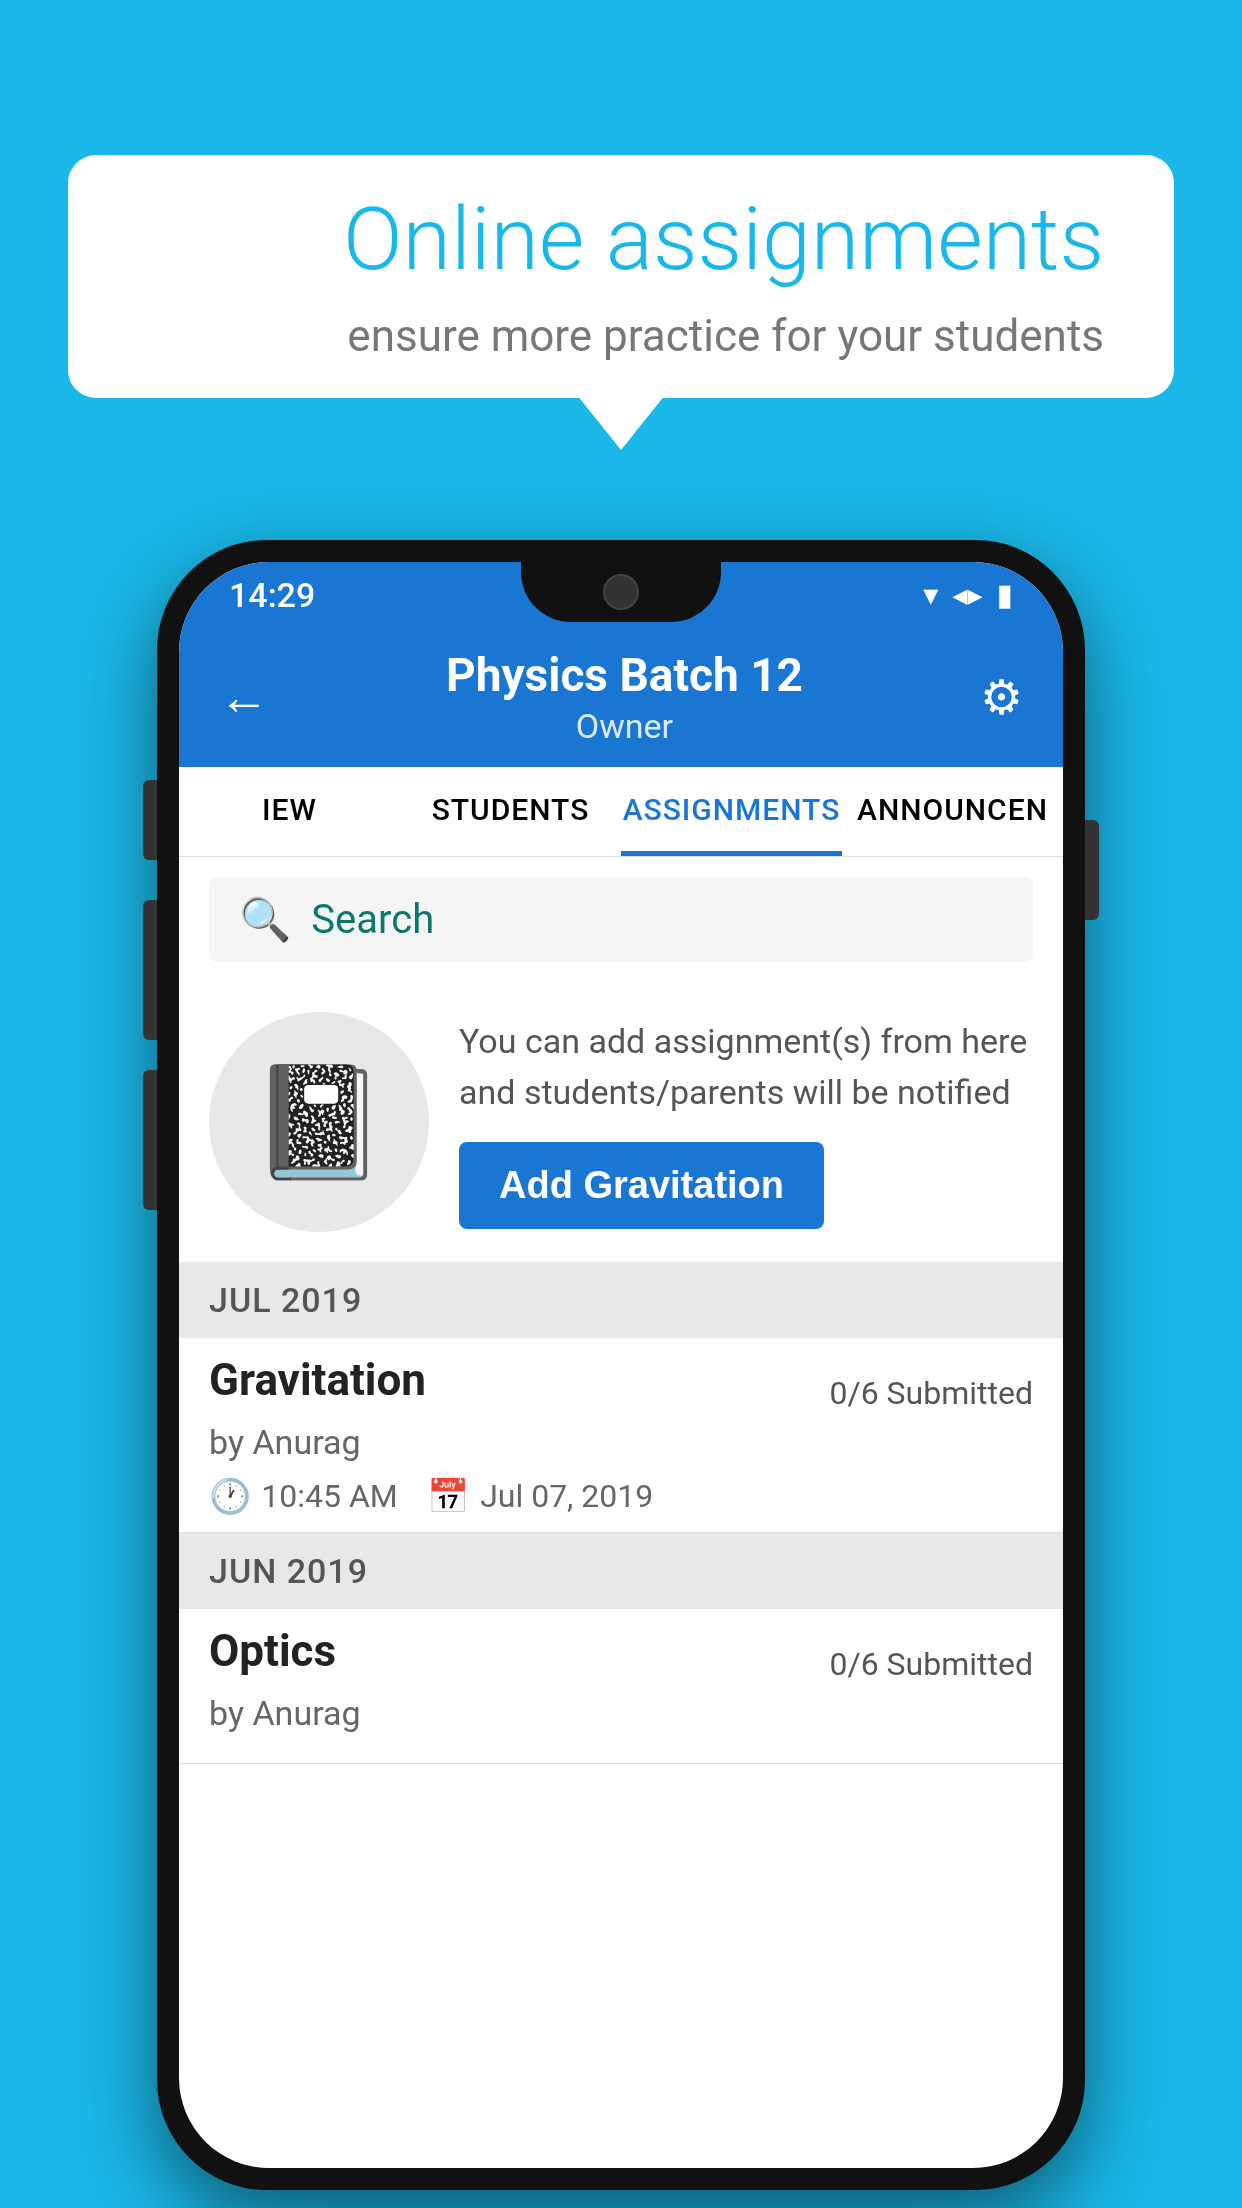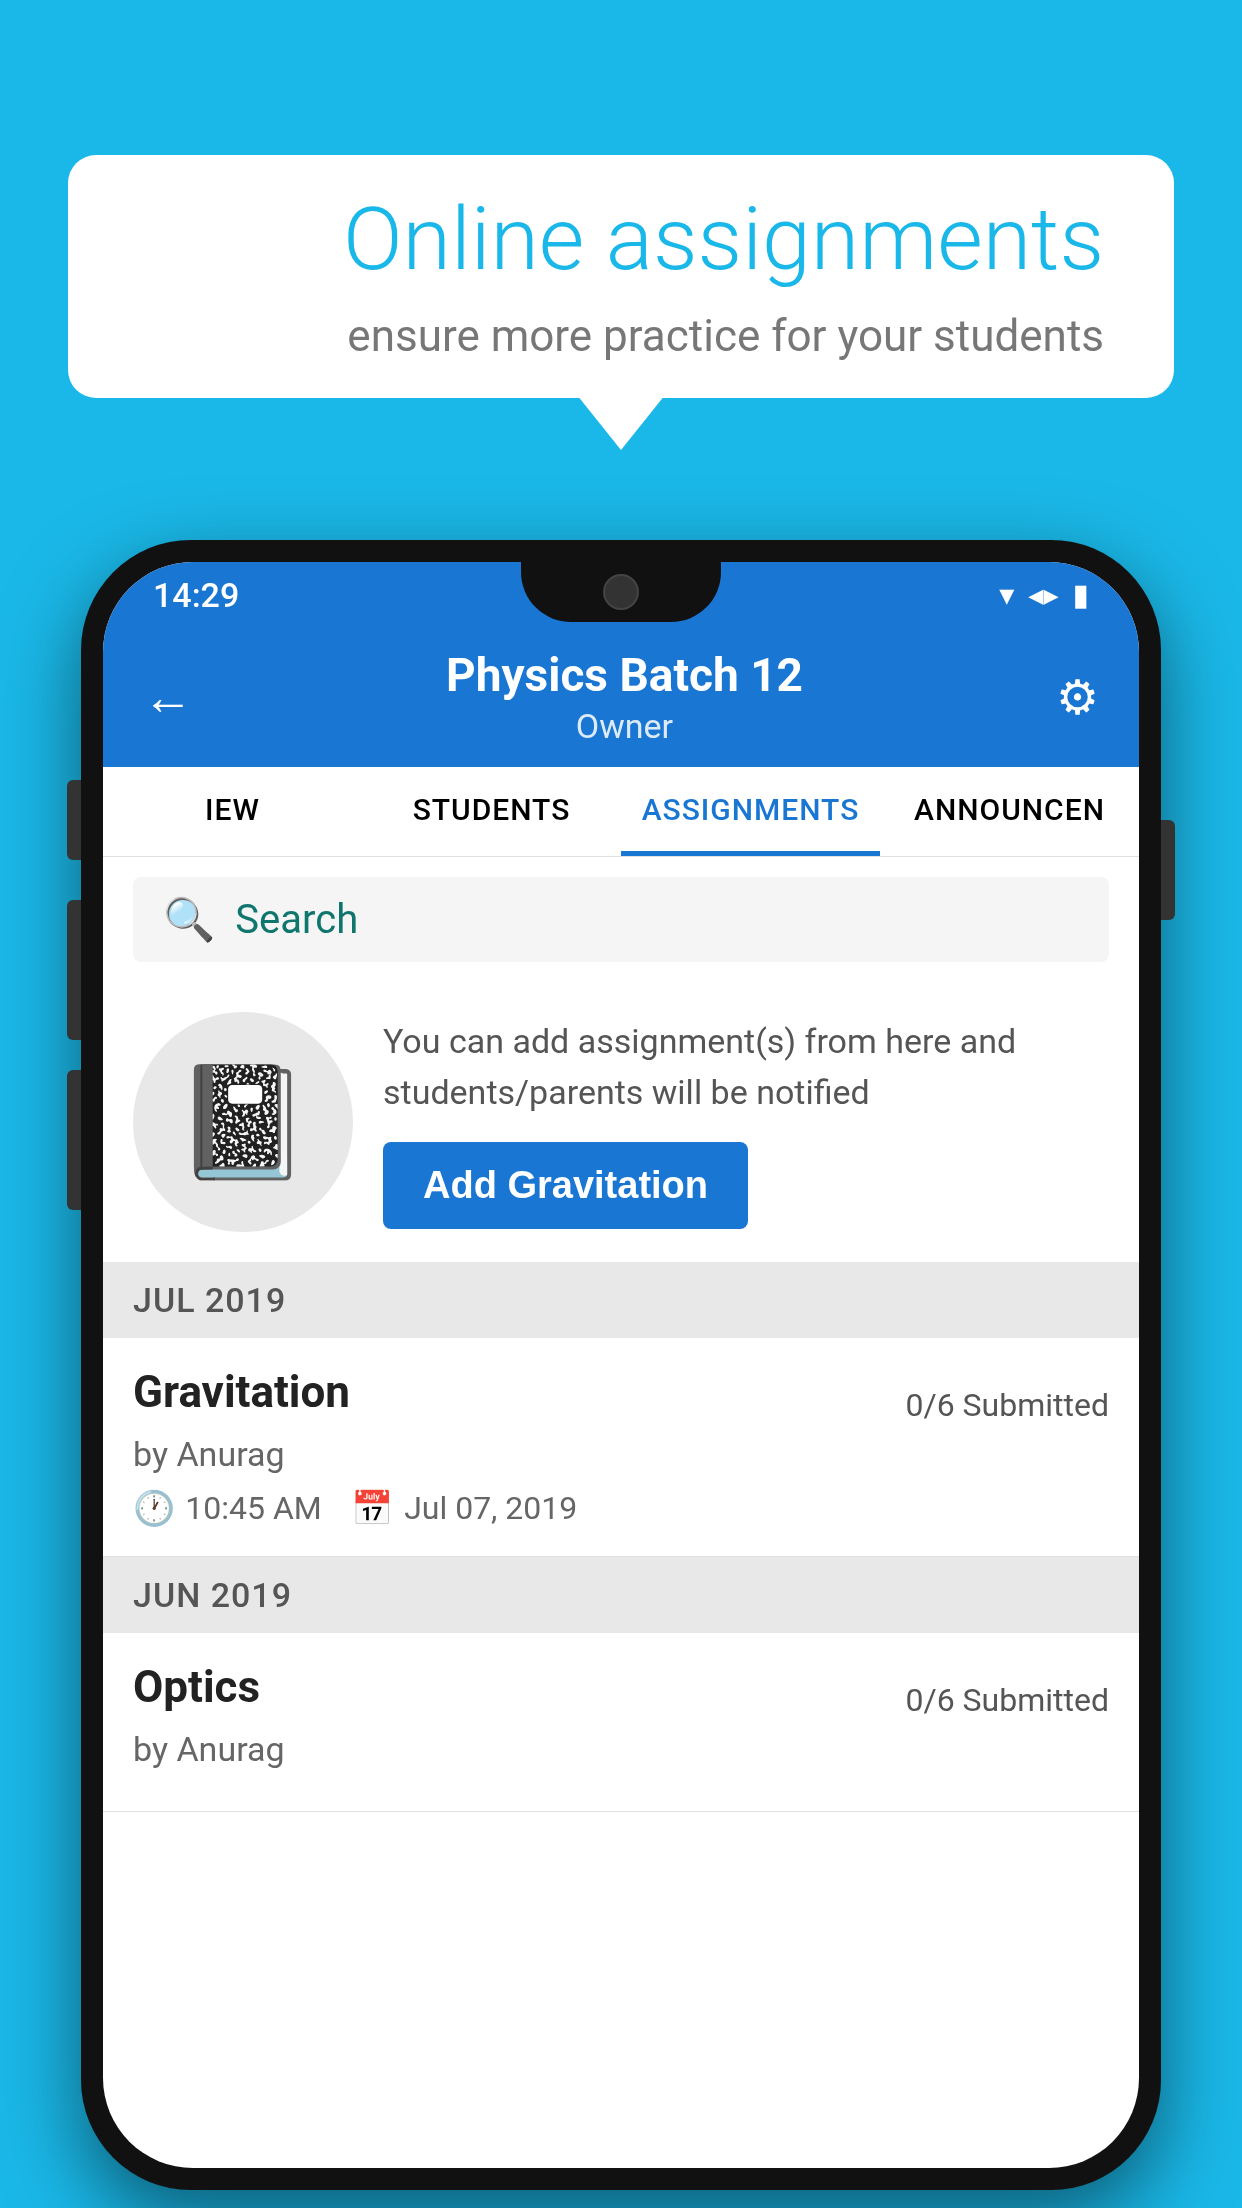--- a/index.html
+++ b/index.html
@@ -55,21 +55,21 @@
       color: #777;
       font-weight: 400;
     }
 
     
     .phone-container {
       position: absolute;
       top: 540px;
       left: 50%;
       transform: translateX(-50%);
-      width: 1080px;
+      width: 928px;
       height: 1650px;
     }
 
     .phone-outer {
       width: 100%;
       height: 100%;
       background: #111;
       border-radius: 110px;
       padding: 22px;
       position: relative;
@@ -279,21 +279,21 @@
       background: #e8e8e8;
       padding: 18px 30px;
       font-size: 34px;
       color: #555;
       font-weight: 500;
       letter-spacing: 1px;
     }
 
     
     .assignment-item {
-      padding: 28px 30px;
+      padding: 16px 30px;
       border-bottom: 1px solid #e0e0e0;
       background: white;
     }
 
     .assignment-item-header {
       display: flex;
       justify-content: space-between;
       align-items: flex-start;
       margin-bottom: 10px;
     }

